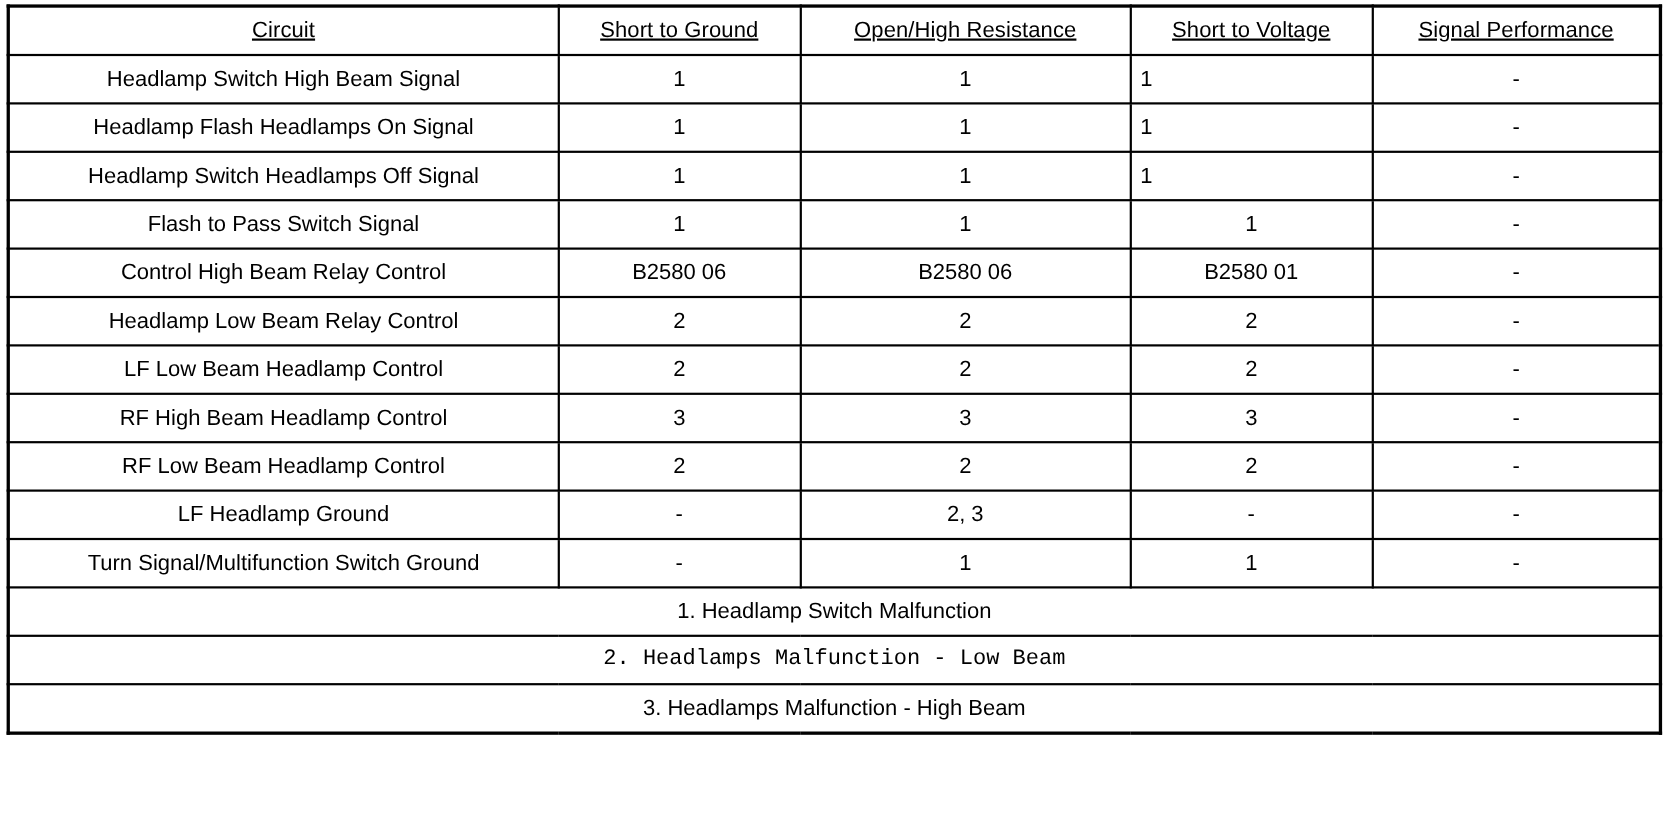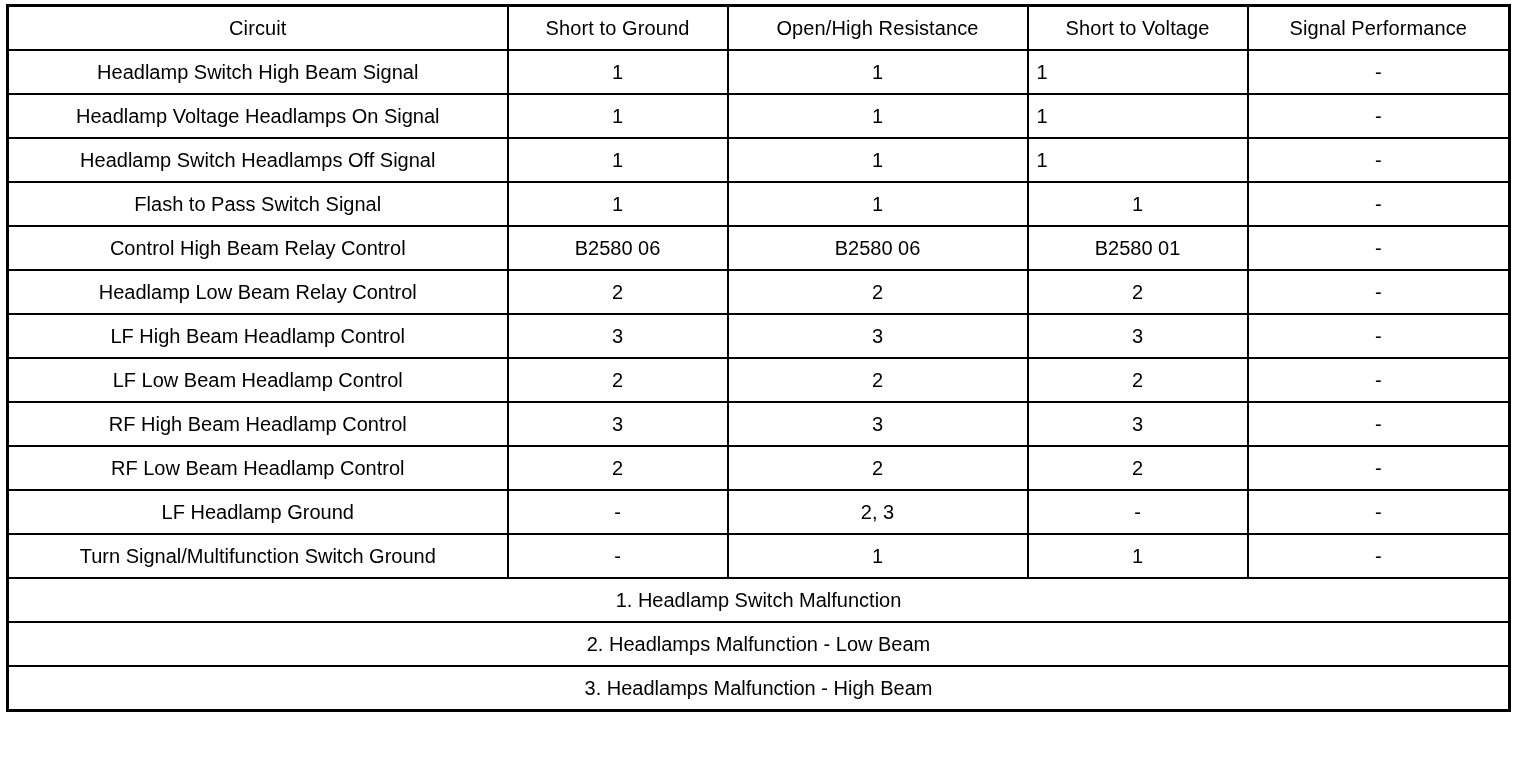--- a/index.html
+++ b/index.html
@@ -33,20 +33,21 @@
     font-weight: normal;
     line-height: 1;
     height: 42px;
     vertical-align: middle;
   }
   th.hdr {
     font-weight: bold;
     text-align: center;
     font-size: 20px;
     letter-spacing: 0.1px;
+    text-decoration: underline;
   }
   td.circuit {
     text-align: center;
     padding-left: 7px;
     white-space: nowrap;
   }
   td.val {
     text-align: center;
   }
   
@@ -61,20 +62,21 @@
     font-size: 20px;
     border-left: 3px solid #000000;
     border-right: 3px solid #000000;
   }
   td.note-first {
     border-top: 2px solid #000000;
   }
   td.note-mid {
     border-top: none;
     border-bottom: none;
+    font-family: Liberation Mono, monospace;
   }
   td.note-last {
     border-top: none;
     border-bottom: 3px solid #000000;
   }
   col.c0 { width: 500px; }
   col.c1 { width: 220px; }
   col.c2 { width: 300px; }
   col.c3 { width: 220px; }
   col.c4 { width: 262px; }
@@ -102,21 +104,21 @@
     </thead>
     <tbody>
       <tr>
         <td class="circuit">Headlamp Switch High Beam Signal</td>
         <td class="val">1</td>
         <td class="val">1</td>
         <td class="val left-shift">1</td>
         <td class="val">-</td>
       </tr>
       <tr>
-        <td class="circuit">Headlamp Voltage Headlamps On Signal</td>
+        <td class="circuit">Headlamp Flash Headlamps On Signal</td>
         <td class="val">1</td>
         <td class="val">1</td>
         <td class="val left-shift">1</td>
         <td class="val">-</td>
       </tr>
       <tr>
         <td class="circuit">Headlamp Switch Headlamps Off Signal</td>
         <td class="val">1</td>
         <td class="val">1</td>
         <td class="val left-shift">1</td>
@@ -134,27 +136,20 @@
         <td class="val">B2580 06</td>
         <td class="val">B2580 06</td>
         <td class="val">B2580 01</td>
         <td class="val">-</td>
       </tr>
       <tr>
         <td class="circuit">Headlamp Low Beam Relay Control</td>
         <td class="val">2</td>
         <td class="val">2</td>
         <td class="val">2</td>
-        <td class="val">-</td>
-      </tr>
-      <tr>
-        <td class="circuit">LF High Beam Headlamp Control</td>
-        <td class="val">3</td>
-        <td class="val">3</td>
-        <td class="val">3</td>
         <td class="val">-</td>
       </tr>
       <tr>
         <td class="circuit">LF Low Beam Headlamp Control</td>
         <td class="val">2</td>
         <td class="val">2</td>
         <td class="val">2</td>
         <td class="val">-</td>
       </tr>
       <tr>

